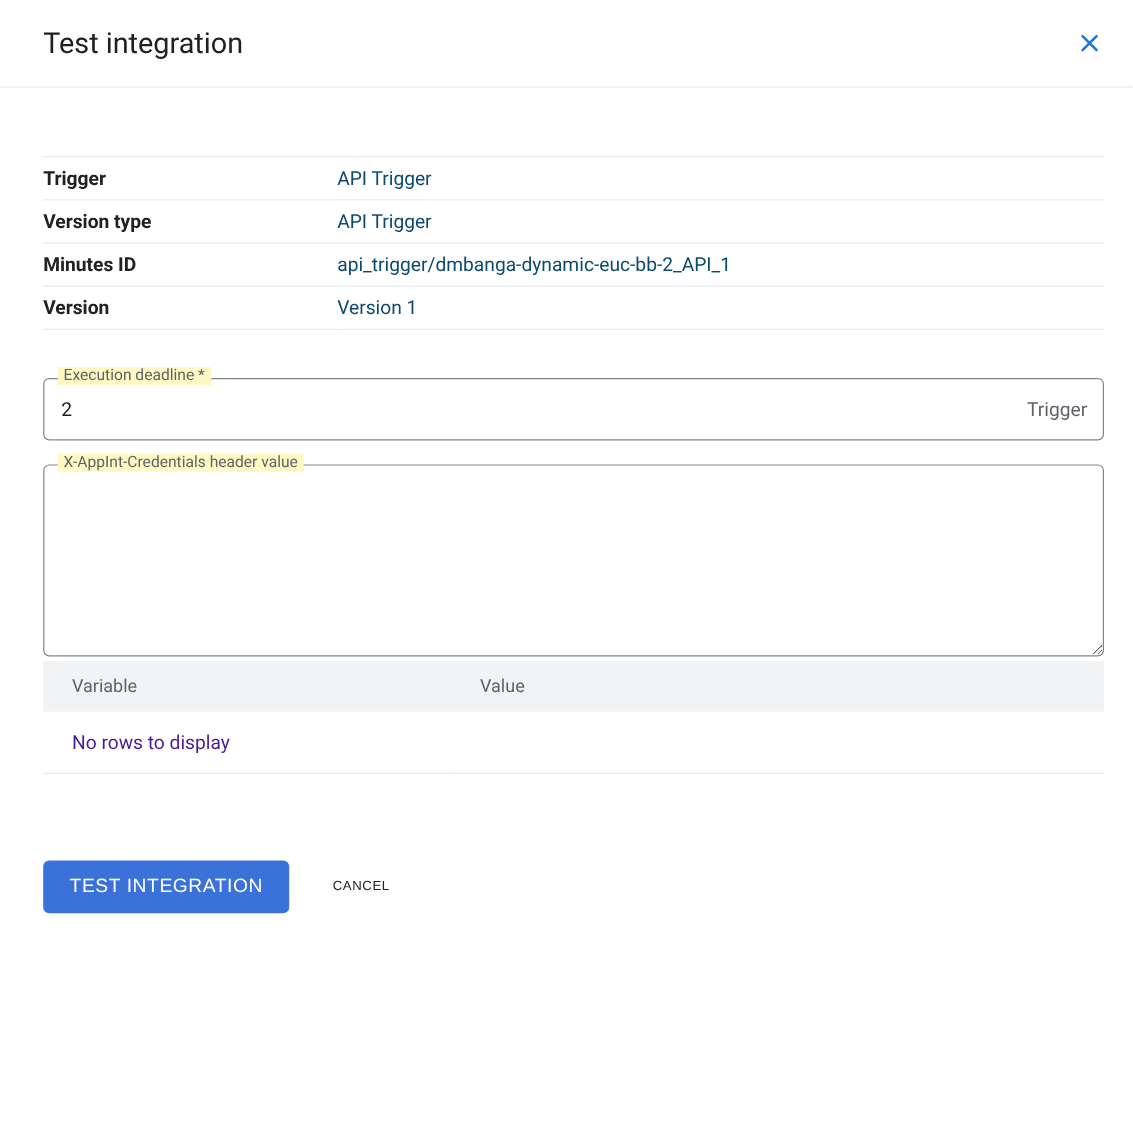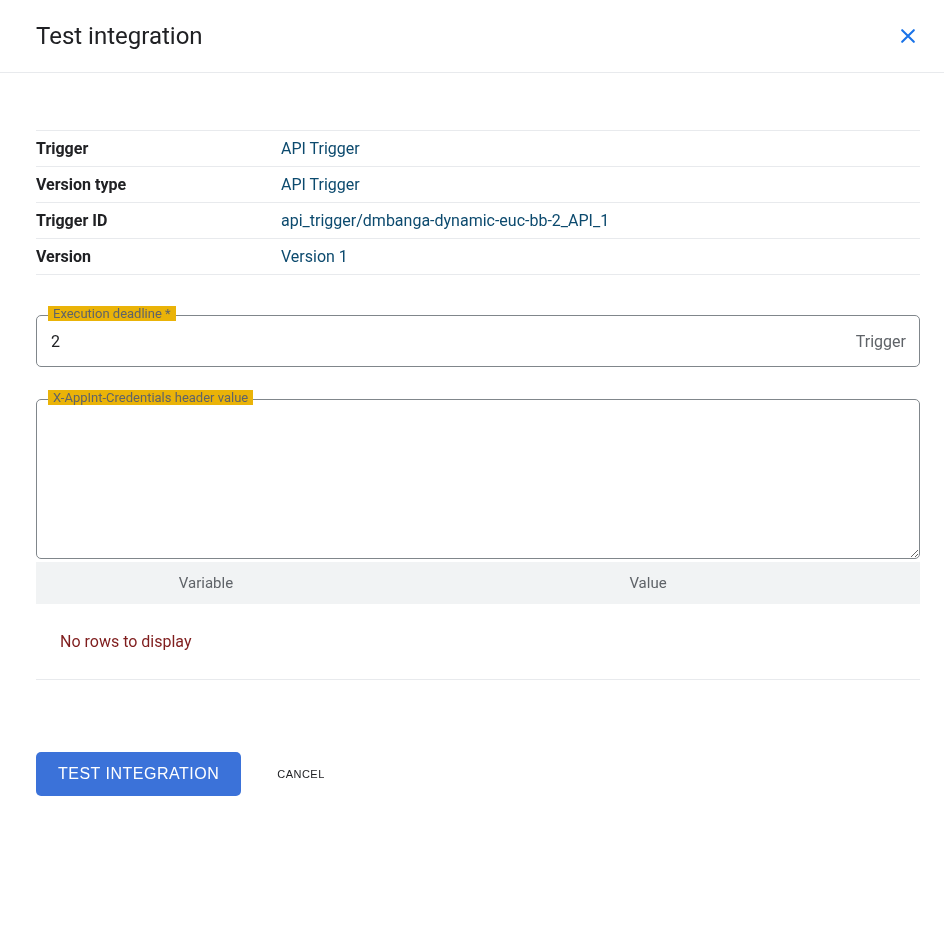--- a/index.html
+++ b/index.html
@@ -27,47 +27,47 @@
   .intro { font-size: 16px; color: #202124; line-height: 1.5; max-width: 760px; }
   .intro a { color: #7b1fa2; text-decoration: underline; }
   .intro a svg { width: 14px; height: 14px; vertical-align: -1px; margin-left: 2px; }
   .info-table { width: 100%; border-collapse: collapse; margin-top: 17px; }
   .info-table tr { border-top: 1px solid #e8eaed; border-bottom: 1px solid #e8eaed; }
   .info-table td { padding: 8px 0; font-size: 16px; vertical-align: middle; }
   .info-label { font-weight: 700; width: 245px; color: #202124; }
   .info-value { color: #0c4a6e; font-weight: 400; }
   .field-wrap { position: relative; margin-top: 40px; }
   .field-label {
-    position: absolute; top: -9px; left: 12px; background: #eab308; padding: 0 5px;
+    position: absolute; top: -9px; left: 12px; background: #fef9c3; padding: 0 5px;
     font-size: 13px; color: #5f6368;
   }
   .text-input {
     width: 100%; height: 52px; border: 1px solid #80868b; border-radius: 5px;
     padding: 0 90px 0 14px; font-size: 16px; color: #202124; outline: none;
     font-family: inherit;
   }
   .suffix {
     position: absolute; right: 14px; top: 50%; transform: translateY(-50%);
     color: #5f6368; font-size: 16px;
   }
-  .textarea-wrap { position: relative; margin-top: 32px; }
+  .textarea-wrap { position: relative; margin-top: 20px; }
   .textarea {
     width: 100%; height: 160px; border: 1px solid #80868b; border-radius: 5px;
     padding: 14px; font-size: 16px; color: #202124; resize: both; outline: none;
     font-family: inherit;
   }
   .section-title { font-size: 24px; font-weight: 400; margin-top: 50px; margin-bottom: 24px; }
   .vars-table { width: 100%; border-collapse: collapse; }
   .vars-table thead th {
-    background: #f1f3f4; text-align: center; font-weight: 400; font-size: 15px;
+    background: #f1f3f4; text-align: left; font-weight: 400; font-size: 15px;
     color: #5f6368; padding: 12px 24px;
   }
   .vars-table thead th:first-child { width: 340px; }
   .vars-empty td {
-    padding: 28px 24px; font-size: 16px; color: #7f1d1d; border-bottom: 1px solid #e8eaed;
+    padding: 16px 24px; font-size: 16px; color: #4c1d95; border-bottom: 1px solid #e8eaed;
   }
   .actions { margin-top: 72px; display: flex; gap: 36px; align-items: center; }
   .btn-primary {
     background: #3b72d9; color: #fff; border: none; border-radius: 5px;
     padding: 0 22px; height: 44px; font-size: 16px; font-weight: 500;
     letter-spacing: 0.5px; cursor: pointer; text-transform: uppercase;
   }
   .btn-flat {
     background: transparent; border: none; color: #202124; font-size: 11px;
     font-weight: 500; letter-spacing: 0.5px; cursor: pointer; text-transform: uppercase;
@@ -95,21 +95,21 @@
       <tbody>
           <tr>
         <td class="info-label">Trigger</td>
         <td class="info-value">API Trigger</td>
       </tr>
       <tr>
         <td class="info-label">Version type</td>
         <td class="info-value">API Trigger</td>
       </tr>
       <tr>
-        <td class="info-label">Trigger ID</td>
+        <td class="info-label">Minutes ID</td>
         <td class="info-value">api_trigger/dmbanga-dynamic-euc-bb-2_API_1</td>
       </tr>
       <tr>
         <td class="info-label">Version</td>
         <td class="info-value">Version 1</td>
       </tr>
     </tbody>
       </table>
 
     <div class="field-wrap">

